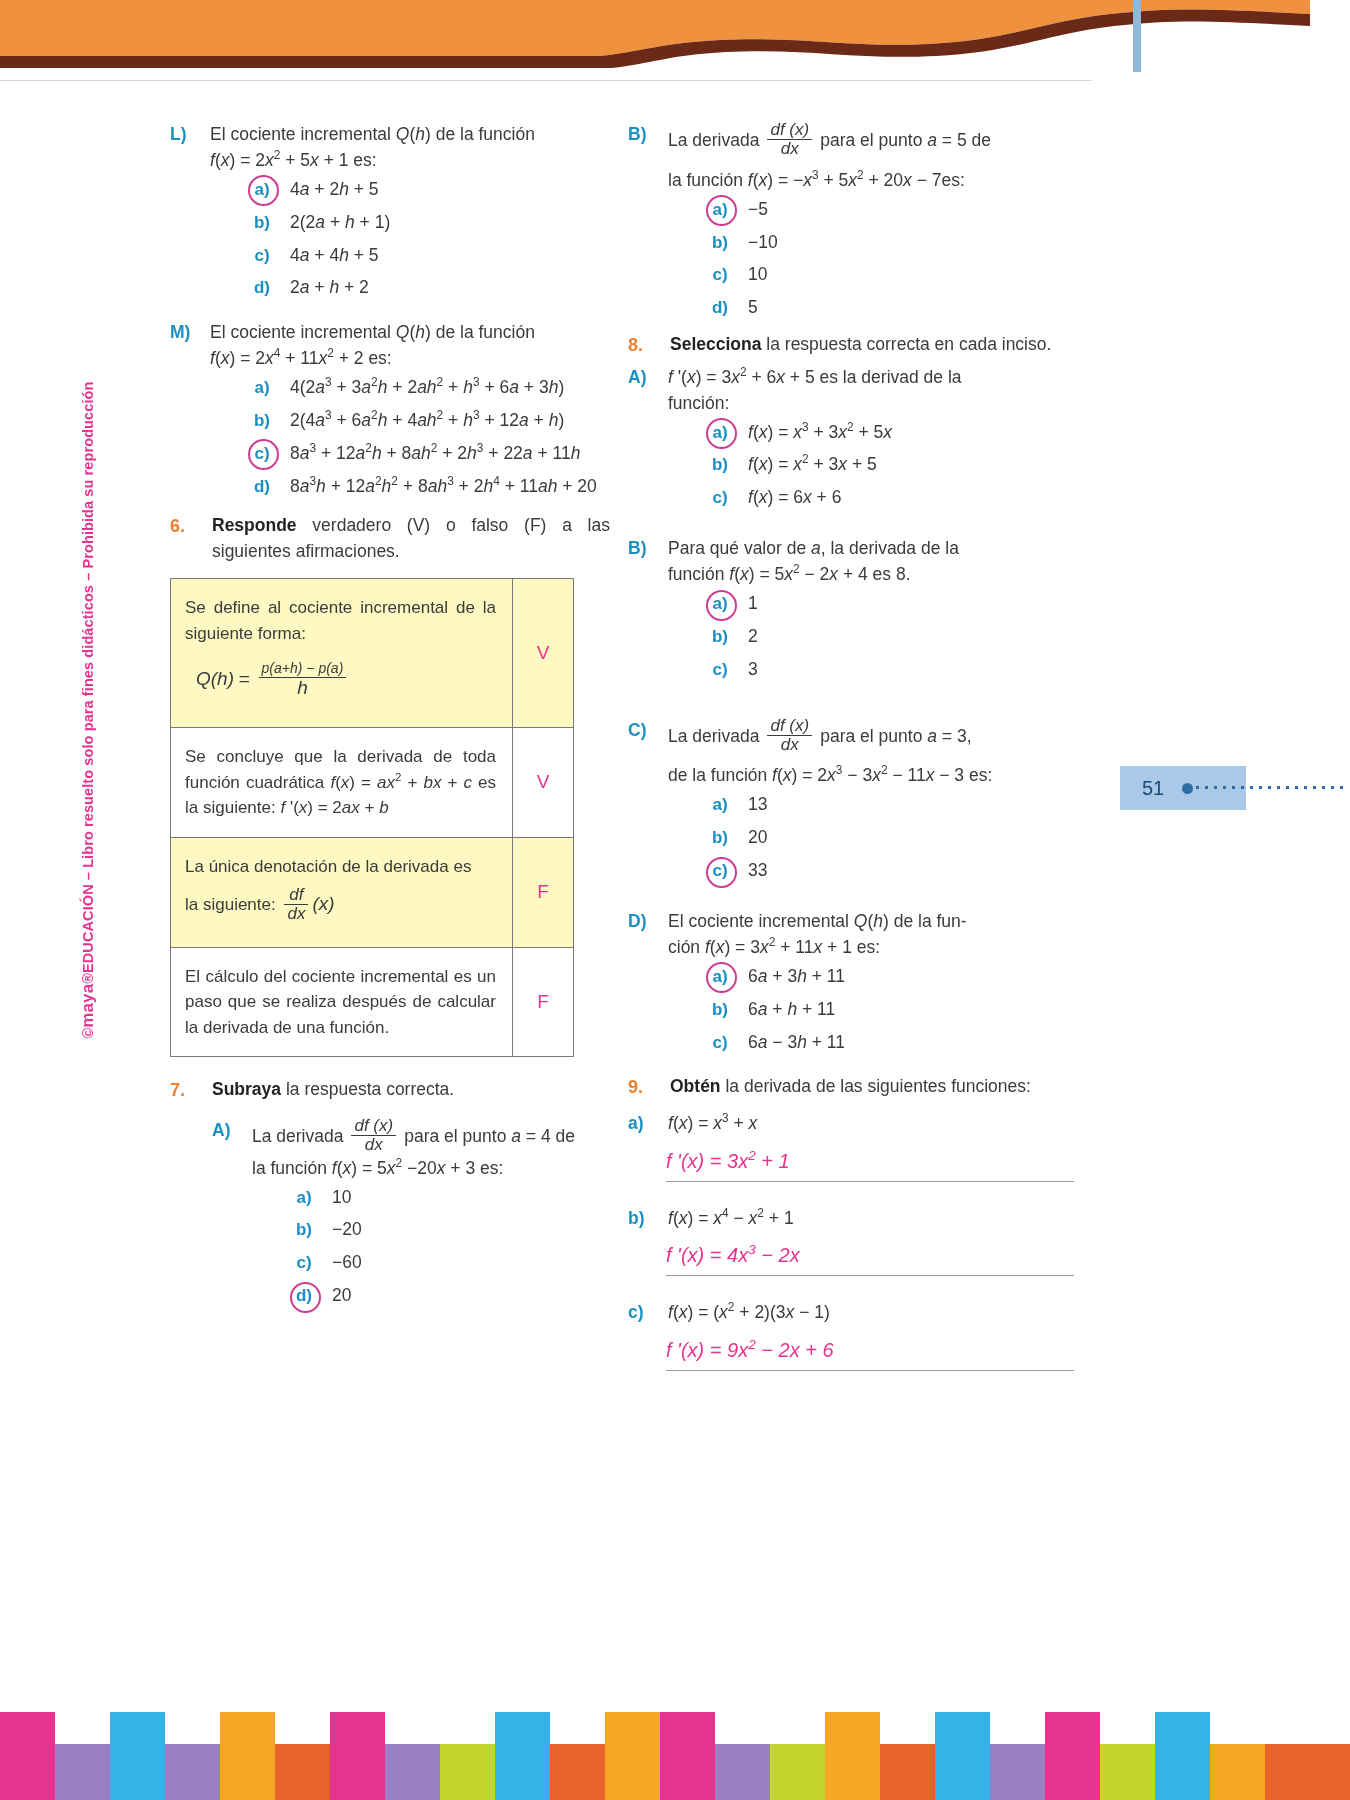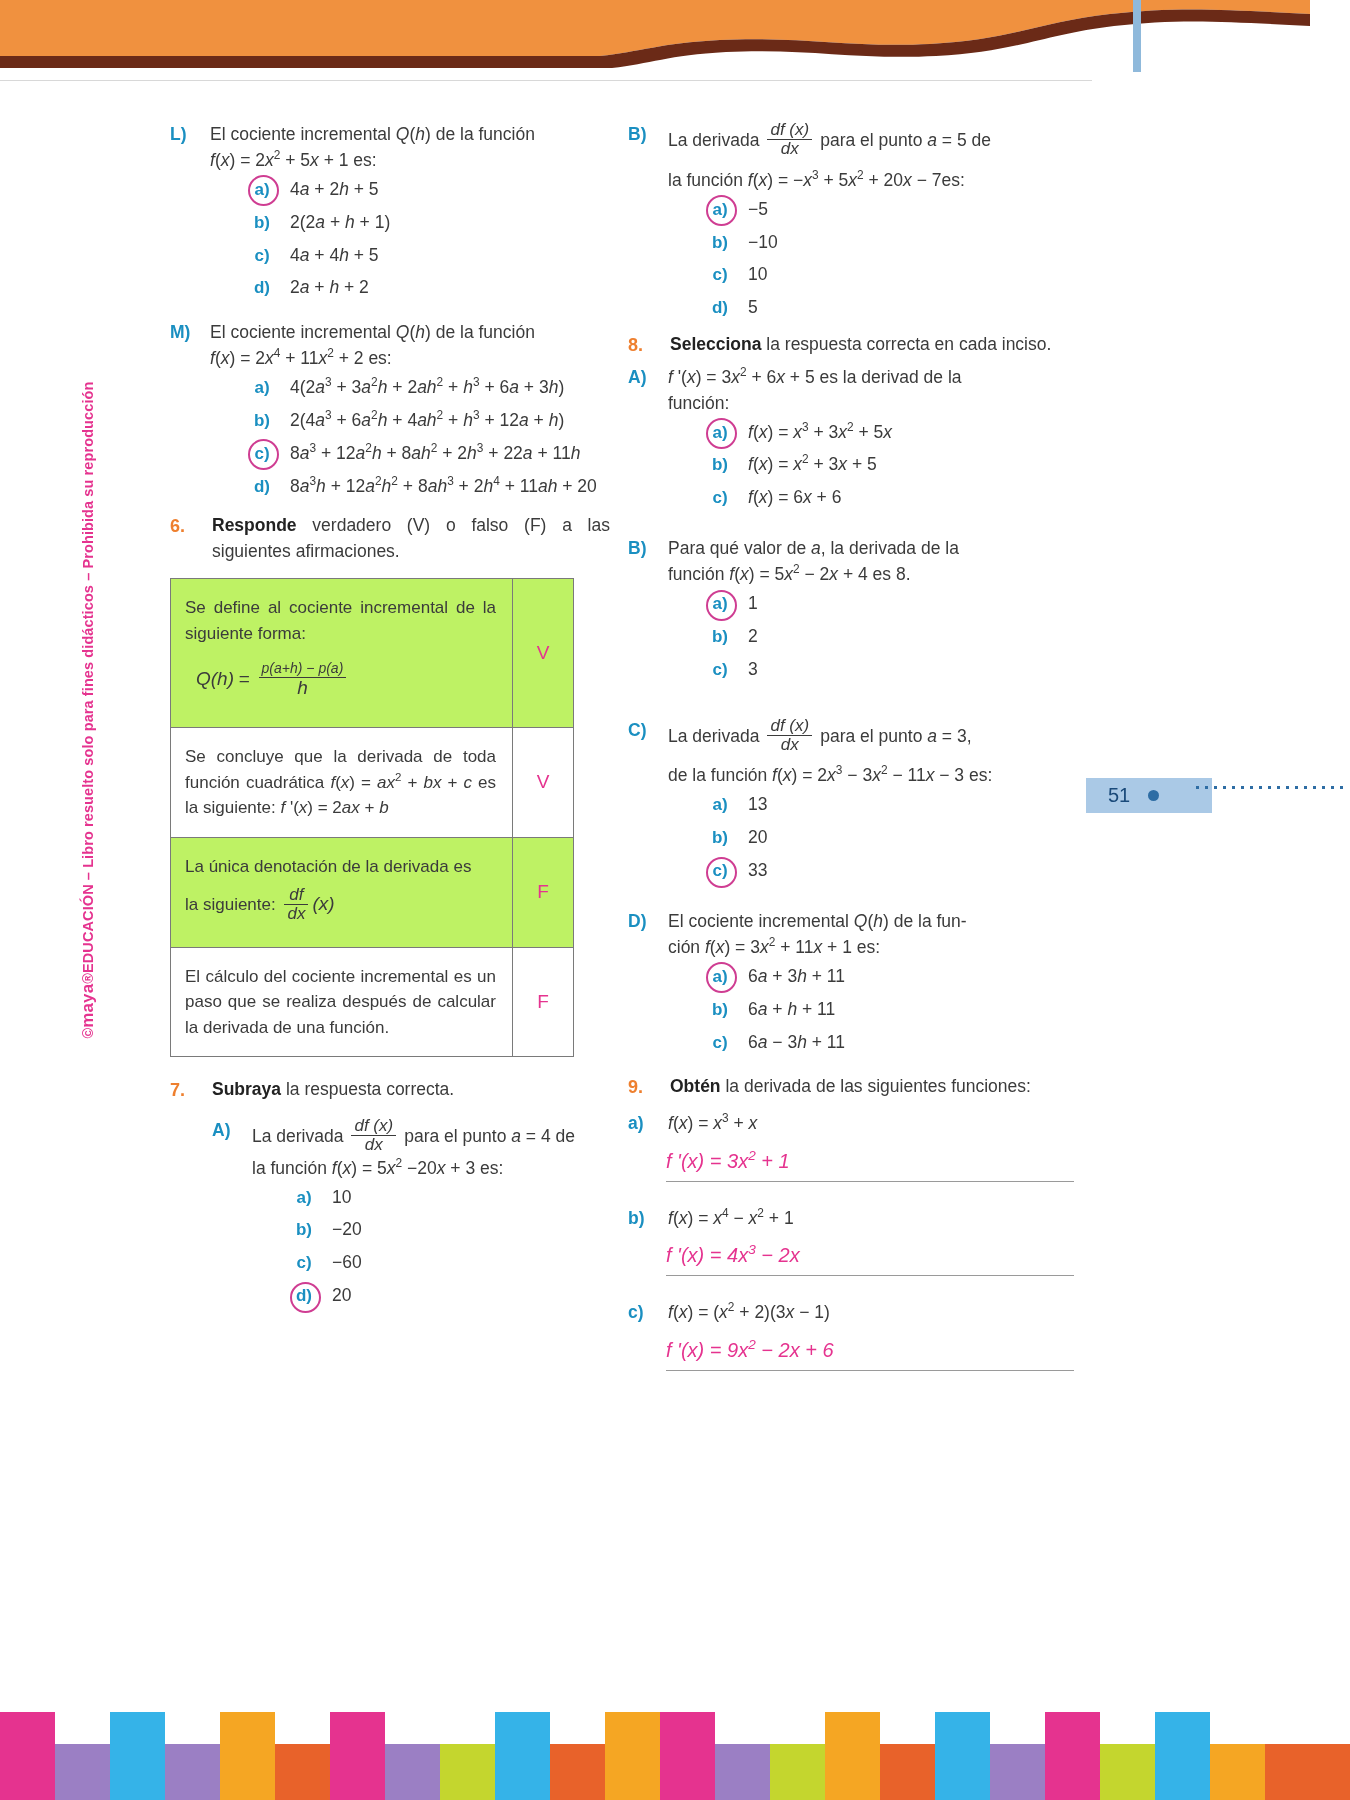--- a/index.html
+++ b/index.html
@@ -25,22 +25,22 @@
     transform:rotate(-90deg);
     transform-origin:center center;
     font-size:14.5px;font-weight:700;color:#e5338f;
     letter-spacing:.1px;white-space:nowrap;text-align:center;
   }
   .sidetext .maya{font-size:17px;}
   .maya-logo{color:#e5338f;}
 
   
   .pagenum{
-    position:absolute;left:1086px;top:766px;width:126px;height:35px;
-    background:#aac9e6;display:flex;align-items:center;margin-top:12px;
+    position:absolute;left:1120px;top:766px;width:126px;height:44px;
+    background:#aac9e6;display:flex;align-items:center;
   }
   .pagenum .num{font-size:20px;color:#1a4a7a;font-weight:400;margin-left:22px;}
   .pagenum .dot{width:11px;height:11px;border-radius:50%;background:#2e6da4;margin-left:18px;}
   .dotline{position:absolute;left:1196px;top:786px;width:150px;height:3px;
     background:repeating-linear-gradient(to right,#2e6da4 0 3px,transparent 3px 9px);}
 
   
   .col{position:absolute;top:122px;font-size:17.5px;line-height:1.48;}
   .col-left{left:170px;width:440px;}
   .col-right{left:628px;width:430px;}
@@ -75,21 +75,21 @@
   .frac{display:inline-block;vertical-align:middle;text-align:center;
     font-style:italic;line-height:1.08;margin:0 4px;position:relative;top:-1px;}
   .frac .nu{display:block;padding:0 3px;font-size:17px;}
   .frac .de{display:block;padding:0 3px;border-top:1.3px solid #3b3b3b;font-size:17px;}
 
   
   .vtable{margin-top:14px;border:1.4px solid #7a7a7a;border-collapse:collapse;width:404px;}
   .vtable td{border:1.2px solid #7a7a7a;vertical-align:middle;}
   .vtable td.stmt{padding:16px 16px 16px 14px;font-size:17px;line-height:1.5;text-align:justify;}
   .vtable td.ans{width:58px;text-align:center;color:#e5338f;font-size:19px;font-weight:400;}
-  .vtable tr.tint td{background:#bef264;}
+  .vtable tr.tint td{background:#fef9c3;}
 
   
   .ansline{margin:10px 0 0 38px;width:366px;border-bottom:1.3px solid #9a9a9a;padding-bottom:4px;}
   .ansline .txt{color:#e5338f;font-size:20px;font-style:italic;}
   .ansline.wide{width:408px;}
 
   .spacer{height:16px;}
   .spacer-sm{height:10px;}
   .spacer-lg{height:26px;}
 

